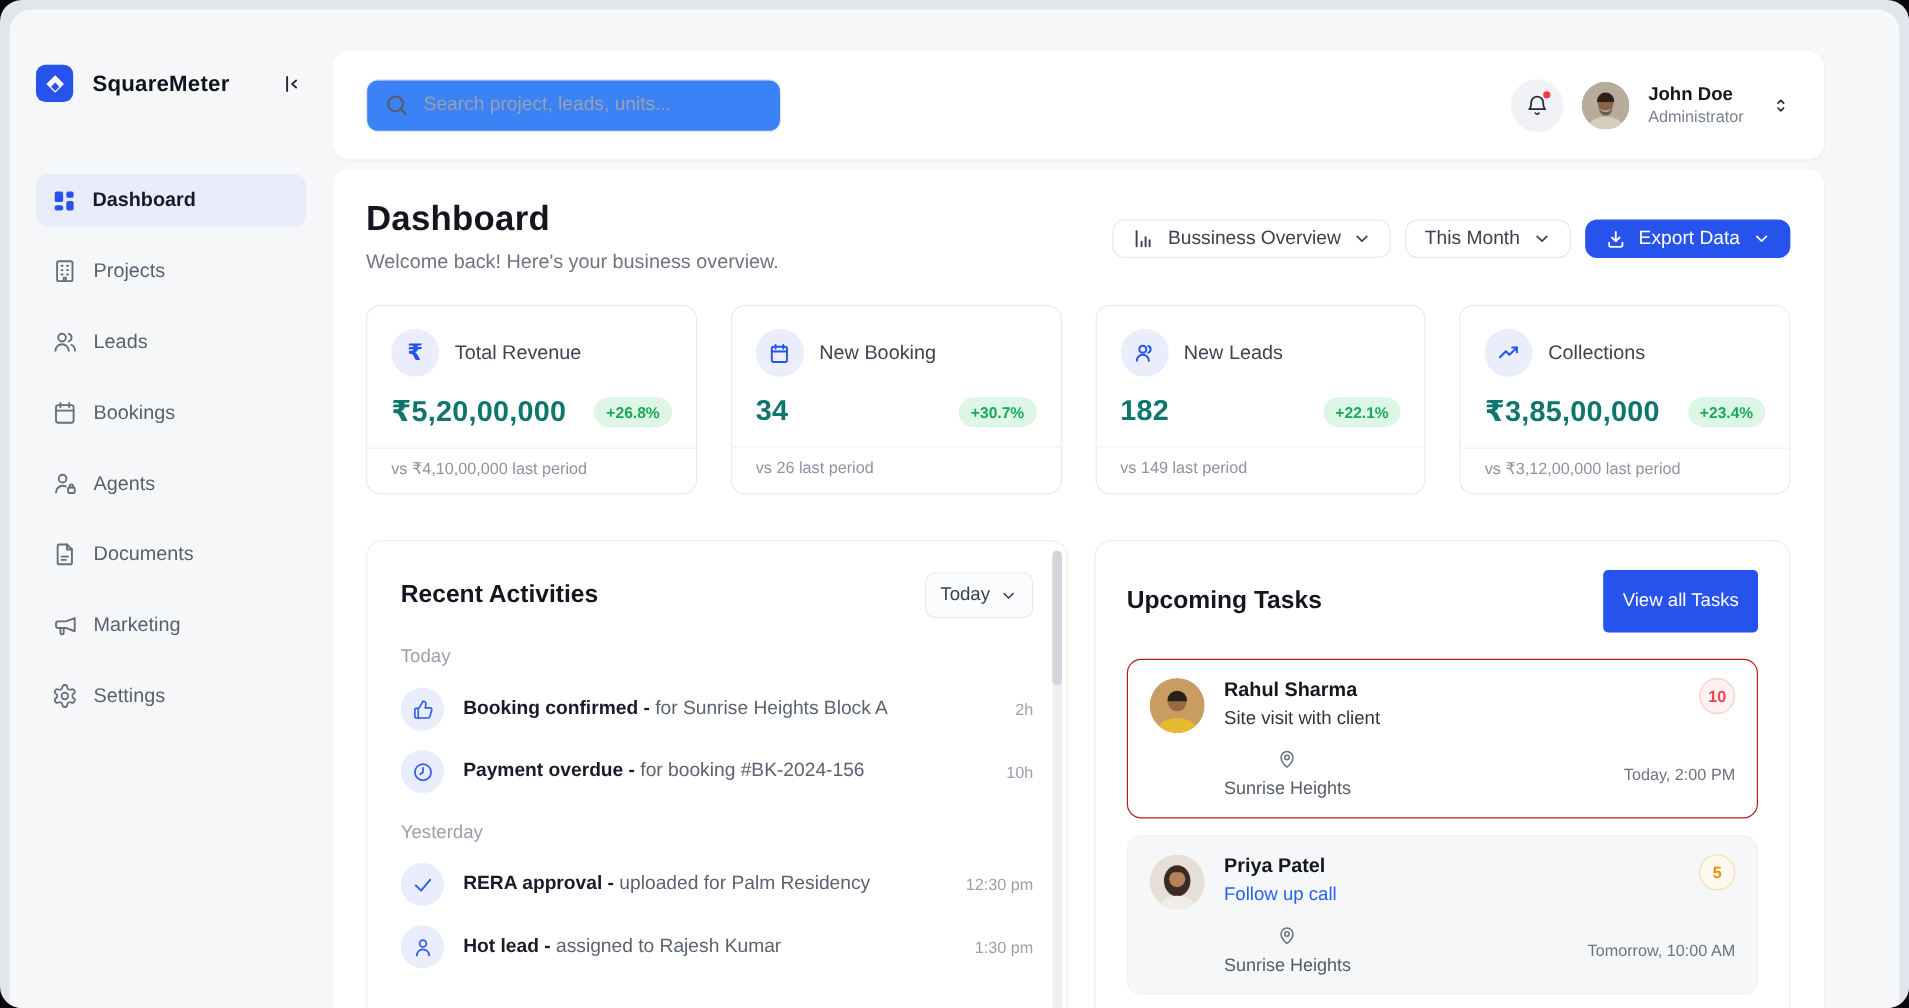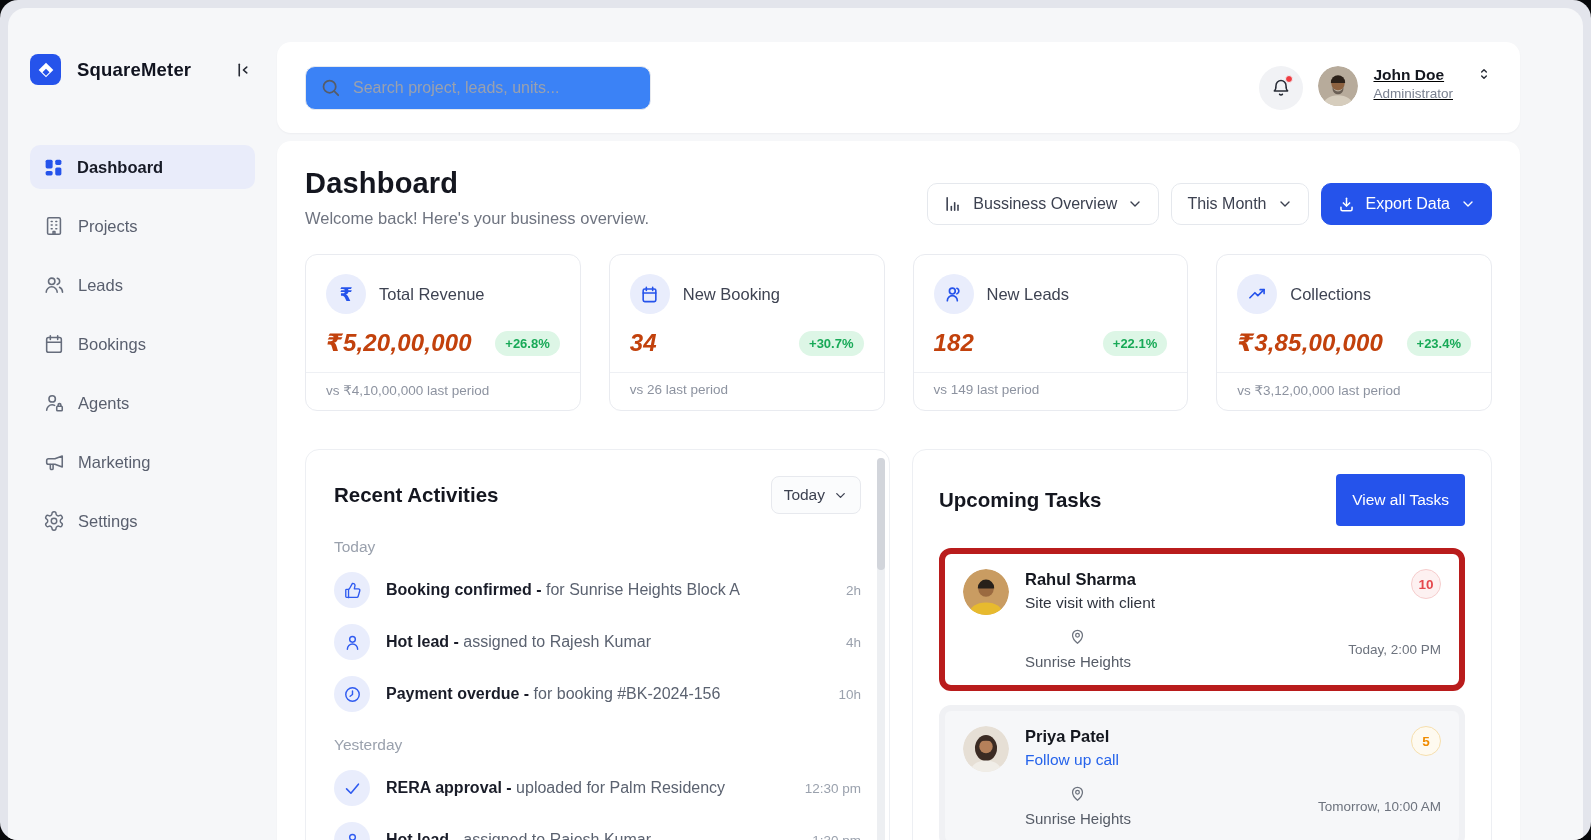--- a/index.html
+++ b/index.html
@@ -21,47 +21,47 @@
   .nav-item .ic { display:flex; color:#666d7c; }
   .nav-item.active { background:#e9ecfa; color:#171a26; font-weight:700; }
   .nav-item.active .ic { color:#2553eb; }
 
   
   .main { flex:1; margin-right:63px; display:flex; flex-direction:column; min-width:0; }
   .topbar { margin-top:34px; height:91px; flex:none; background:#fff; border-radius:14px; display:flex; align-items:center; padding:0 28px; box-shadow:0 1px 2px rgba(20,24,40,.04); }
   .search { display:flex; align-items:center; gap:12px; width:346px; height:44px; border:1px solid #e7e9ee; border-radius:10px; padding:0 14px; background:#3b82f6; color:#565c68; }
   .search input { border:0; outline:0; background:transparent; font:inherit; font-size:16px; color:#30343f; width:100%; }
   .search input::placeholder { color:#9aa1ae; }
-  .top-right { margin-left:auto; display:flex; gap:15px;text-decoration:underline; }
+  .top-right { margin-left:auto; display:flex; align-items:center; gap:15px; }
   .bell-btn { width:44px; height:44px; border-radius:50%; background:#f1f2f5; display:flex; align-items:center; justify-content:center; position:relative; color:#282c36; cursor:pointer; }
   .bell-dot { position:absolute; top:9px; right:10px; width:8px; height:8px; border-radius:50%; background:#ef3b41; border:1.5px solid #f1f2f5; }
   .avatar { width:40px; height:40px; border-radius:50%; overflow:hidden; flex:none; }
   .user-name { font-size:15.5px; font-weight:700; color:#14171f; }
   .user-role { font-size:13.5px; color:#7a8190; margin-top:2px; }
   .caret-updown { color:#282c36; margin-left:8px; display:flex; }
 
   .content { margin-top:8px; background:#fff; border-radius:14px 14px 0 0; flex:1; padding:26px 28px 0; box-shadow:0 1px 2px rgba(20,24,40,.04); overflow:hidden; }
   .page-head { display:flex; align-items:flex-start; justify-content:space-between; }
   .page-title { font-size:29px; font-weight:700; color:#14161f; letter-spacing:.2px; }
   .page-sub { font-size:16.5px; color:#6f7480; margin-top:9px; }
   .head-actions { display:flex; gap:12px; margin-top:16px; }
-  .btn { display:flex; align-items:center; gap:10px; height:42px; padding:0 15px; border-radius:10px; border:1px solid #e5e8ed; background:#fff; font:inherit; font-size:16px; color:#3c4150; cursor:pointer; }
+  .btn { display:flex; align-items:center; gap:10px; height:32px; padding:0 15px; border-radius:10px; border:1px solid #e5e8ed; background:#fff; font:inherit; font-size:16px; color:#3c4150; cursor:pointer; }
   .btn .chev { display:flex; color:#3c4150; }
   .btn-primary { background:#2553eb; border-color:#2553eb; color:#fff; }
   .btn-primary .chev { color:#fff; }
 
   
   .stats { display:flex; gap:28px; margin-top:26px; }
   .stat-card { flex:1; border:1px solid #e9ebf0; border-radius:12px; background:#fff; display:flex; flex-direction:column; }
   .stat-top { padding:19px 20px 0; }
   .stat-head { display:flex; align-items:center; gap:13px; }
   .stat-ic { width:40px; height:40px; border-radius:50%; background:#e9edfc; color:#2553eb; display:flex; align-items:center; justify-content:center; font-size:19px; font-weight:700; flex:none; }
   .stat-label { font-size:16.5px; color:#3e4352; }
   .stat-value-row { display:flex; align-items:center; justify-content:space-between; margin-top:15px; }
-  .stat-value { font-size:24px; font-weight:700; color:#c2410c; letter-spacing:.2px;font-style:italic; }
+  .stat-value { font-size:24px; font-weight:700; color:#0f766e; letter-spacing:.2px; }
   .delta { font-size:13px; font-weight:700; color:#18a957; background:#ddf6e6; border-radius:20px; padding:5px 10px; }
   .stat-foot { border-top:1px solid #eef0f4; margin-top:15px; padding:9px 20px 12px; font-size:13.5px; color:#8d93a0; }
 
   
   .panels { display:flex; gap:22px; margin-top:38px; align-items:flex-start; }
   .panel { border:1px solid #edeff3; border-radius:14px; background:#fff; min-height:520px; }
   .panel.activities { width:585px; padding:26px 28px; position:relative; }
   .panel.tasks { flex:1; padding:24px 26px; }
   .panel-head { display:flex; align-items:center; justify-content:space-between; }
   .panel-title { font-size:20.5px; font-weight:700; color:#14161f; }
@@ -71,21 +71,21 @@
   .act-row { display:flex; align-items:center; gap:16px; margin-top:16px; height:36px; }
   .act-ic { width:36px; height:36px; border-radius:50%; background:#e9edfc; color:#2f5bf0; display:flex; align-items:center; justify-content:center; flex:none; }
   .act-text { font-size:16px; color:#5b6270; white-space:nowrap; }
   .act-text b { color:#191c28; font-weight:700; }
   .act-time { margin-left:auto; font-size:13.5px; color:#9aa1ad; flex:none; }
   .scrollbar { position:absolute; top:8px; right:4px; bottom:8px; width:8px; border-radius:4px; background:#edeff2; }
   .scroll-thumb { position:absolute; top:0; left:0; width:8px; height:112px; border-radius:4px; background:#d2d5db; cursor:pointer; }
 
   .view-all { height:52px; padding:0 16px; border-radius:4px; background:#2553eb; color:#fff; font:inherit; font-size:15.5px; display:flex; align-items:center; border:0; cursor:pointer; }
   .task-list { margin-top:22px; }
-  .task-card { border:6px solid #b91c1c; border-radius:12px; padding:15px 18px; margin-top:14px; background:#fff; cursor:pointer; }
+  .task-card { border:1px solid #b91c1c; border-radius:12px; padding:15px 18px; margin-top:14px; background:#fff; cursor:pointer; }
   .task-card.alt { background:#f6f7f9; border-color:#f0f1f4; }
   .task-top { display:flex; gap:16px; align-items:flex-start; }
   .task-avatar { width:46px; height:46px; border-radius:50%; overflow:hidden; flex:none; }
   .task-name { font-size:16.5px; font-weight:700; color:#14171f; margin-top:1px; }
   .task-desc { font-size:15.5px; color:#30343f; margin-top:5px; }
   .task-desc.link { color:#2563eb; }
   .badge { margin-left:auto; width:30px; height:30px; border-radius:50%; display:flex; align-items:center; justify-content:center; font-size:13.5px; font-weight:700; border:1px solid; flex:none; }
   .badge.red { color:#e5484d; background:#fdf1f1; border-color:#f6cdcd; }
   .badge.orange { color:#f08c00; background:#fefaf0; border-color:#f6dfae; }
   .badge.green { color:#36b24a; background:#f2fbf4; border-color:#bfe9c8; }
@@ -166,20 +166,30 @@
                 <path d="M4 20c0-3.3 2.7-6 6-6 1 0 1.9.2 2.7.6"></path>
                 <rect x="15" y="15.5" width="6" height="5" rx="1"></rect>
                 <path d="M16.5 15.5v-1.3a1.5 1.5 0 0 1 3 0v1.3"></path>
               </svg>
         </span>
         <span>Agents</span>
       </div>
       <div class="nav-item">
         <span class="ic">
           <svg width="22" height="22" viewBox="0 0 24 24" fill="none" stroke="currentColor" stroke-width="1.7" stroke-linecap="round" stroke-linejoin="round">
+                <path d="M14 3H7a1.5 1.5 0 0 0-1.5 1.5v15A1.5 1.5 0 0 0 7 21h10a1.5 1.5 0 0 0 1.5-1.5V7.5L14 3Z"></path>
+                <path d="M14 3v4.5h4.5"></path>
+                <path d="M9 14h6M9 17h4"></path>
+              </svg>
+        </span>
+        <span>Documents</span>
+      </div>
+      <div class="nav-item">
+        <span class="ic">
+          <svg width="22" height="22" viewBox="0 0 24 24" fill="none" stroke="currentColor" stroke-width="1.7" stroke-linecap="round" stroke-linejoin="round">
                 <path d="M21 5.5v12l-8-3H6a2 2 0 0 1-2-2v-2a2 2 0 0 1 2-2h7l8-3Z"></path>
                 <path d="M8 14.8V19a1.2 1.2 0 0 0 1.2 1.2h.6A1.2 1.2 0 0 0 11 19v-4.2"></path>
               </svg>
         </span>
         <span>Marketing</span>
       </div>
       <div class="nav-item">
         <span class="ic">
           <svg width="22" height="22" viewBox="0 0 24 24" fill="none" stroke="currentColor" stroke-width="1.6" stroke-linecap="round" stroke-linejoin="round">
                 <path d="M12.22 2h-.44a2 2 0 0 0-2 2v.18a2 2 0 0 1-1 1.73l-.43.25a2 2 0 0 1-2 0l-.15-.08a2 2 0 0 0-2.73.73l-.22.38a2 2 0 0 0 .73 2.73l.15.1a2 2 0 0 1 1 1.72v.51a2 2 0 0 1-1 1.74l-.15.09a2 2 0 0 0-.73 2.73l.22.38a2 2 0 0 0 2.73.73l.15-.08a2 2 0 0 1 2 0l.43.25a2 2 0 0 1 1 1.73V20a2 2 0 0 0 2 2h.44a2 2 0 0 0 2-2v-.18a2 2 0 0 1 1-1.73l.43-.25a2 2 0 0 1 2 0l.15.08a2 2 0 0 0 2.73-.73l.22-.39a2 2 0 0 0-.73-2.73l-.15-.08a2 2 0 0 1-1-1.74v-.5a2 2 0 0 1 1-1.74l.15-.09a2 2 0 0 0 .73-2.73l-.22-.38a2 2 0 0 0-2.73-.73l-.15.08a2 2 0 0 1-2 0l-.43-.25a2 2 0 0 1-1-1.73V4a2 2 0 0 0-2-2z"></path>
@@ -378,30 +388,20 @@
             <span class="act-ic">
               <svg width="19" height="19" viewBox="0 0 24 24" fill="none" stroke="currentColor" stroke-width="1.7" stroke-linecap="round" stroke-linejoin="round">
                     <path d="M7 10.5V21"></path>
                     <path d="M15.2 5.6 14.3 10h5.2a1.8 1.8 0 0 1 1.7 2.3l-2 7a1.8 1.8 0 0 1-1.7 1.3H4.5a1 1 0 0 1-1-1v-8.1a1 1 0 0 1 1-1h2.2a1.8 1.8 0 0 0 1.6-1L11.9 3a2.8 2.8 0 0 1 3.3 2.6Z"></path>
                   </svg>
             </span>
             <span class="act-text"><b>Booking confirmed -</b> <span>for Sunrise Heights Block A</span></span>
             <span class="act-time">2h</span>
           </div>
 
-          <div class="act-row">
-            <span class="act-ic">
-              <svg width="19" height="19" viewBox="0 0 24 24" fill="none" stroke="currentColor" stroke-width="1.8" stroke-linecap="round" stroke-linejoin="round">
-                    <circle cx="12" cy="8" r="3.6"></circle>
-                    <path d="M5.5 20.5c0-3.6 2.9-6.5 6.5-6.5s6.5 2.9 6.5 6.5"></path>
-                  </svg>
-            </span>
-            <span class="act-text"><b>Hot lead -</b> <span>assigned to Rajesh Kumar</span></span>
-            <span class="act-time">4h</span>
-          </div>
 
           <div class="act-row">
             <span class="act-ic">
               <svg width="19" height="19" viewBox="0 0 24 24" fill="none" stroke="currentColor" stroke-width="1.8" stroke-linecap="round" stroke-linejoin="round">
                     <circle cx="12" cy="12" r="8.5"></circle>
                     <path d="M12 7.5V12l-3 2.2"></path>
                   </svg>
             </span>
             <span class="act-text"><b>Payment overdue -</b> <span>for booking #BK-2024-156</span></span>
             <span class="act-time">10h</span>

